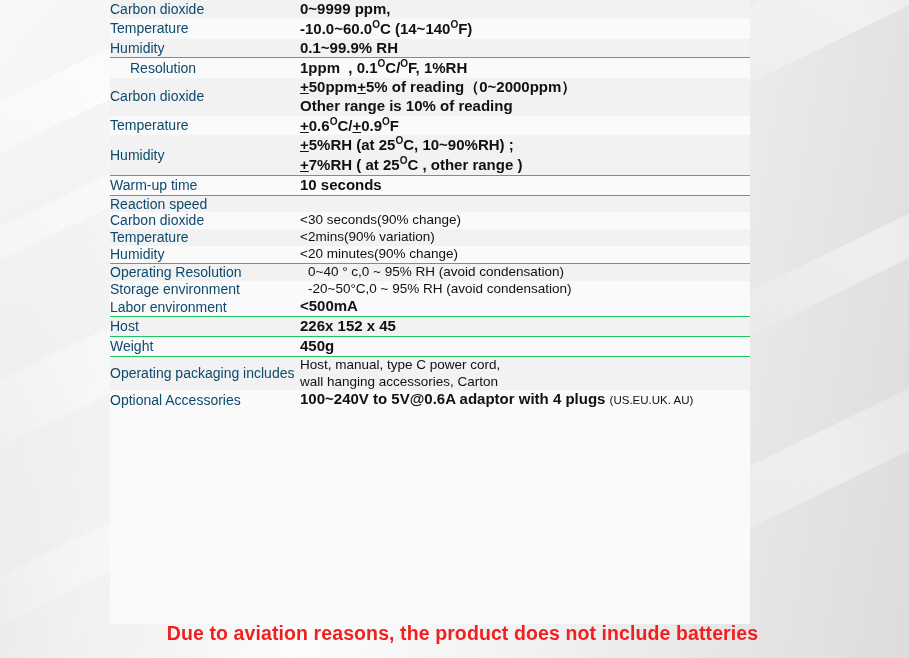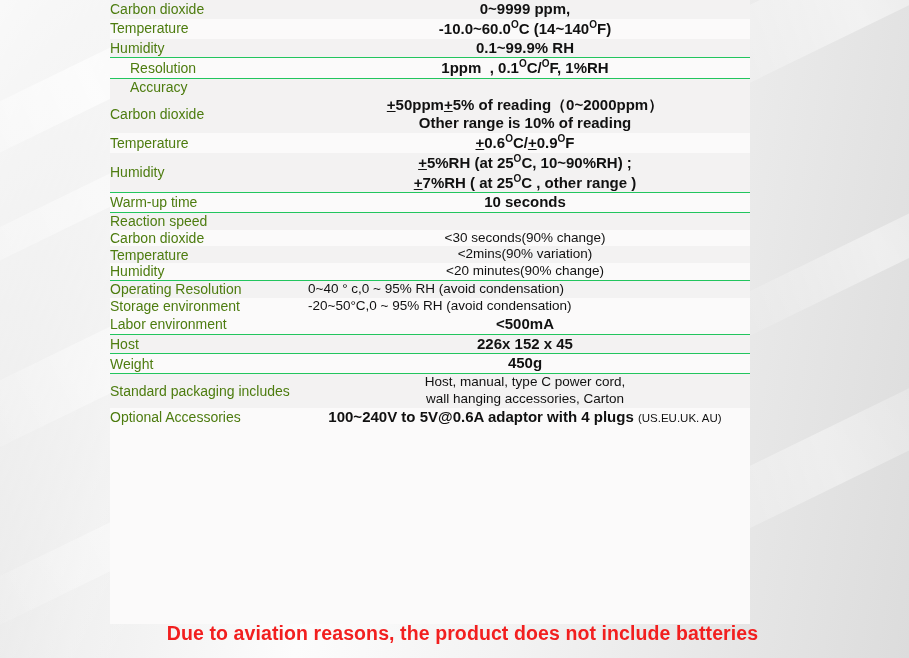--- a/index.html
+++ b/index.html
@@ -55,28 +55,28 @@
     color: #111;
   }
   table.spec td {
     padding: 0;
     vertical-align: middle;
   }
   .lbl {
     width: 190px;
     padding: 3px 0 3px 14px;
     font-size: 14px;
-    color: #4d7c0f;
+    color: #0c4a6e;
     line-height: 1.18;
     white-space: pre-line;
   }
   .lbl.indent { padding-left: 20px; }
   .val {
     padding: 3px 6px 3px 6px;
-    text-align: center;
+    text-align: left;
     font-size: 15px;
     font-weight: bold;
     color: #111;
     line-height: 1.25;
   }
   .val.small { font-size: 13.5px; font-weight: normal; }
   .val.leftish { text-align: left; padding-left: 8px; }
   .row-band-a { background: #f3f2f2; }
   .row-band-b { background: #fbfafa; }
   .tline td { border-top: 1px solid #22c55e; }
@@ -125,24 +125,20 @@
         <tr class="row-band-a">
           <td class="lbl">Humidity</td>
           <td class="val">0.1~99.9% RH</td>
         </tr>
 
         <tr class="row-band-b tline">
           <td class="lbl indent">Resolution</td>
           <td class="val">1ppm&nbsp; , 0.1<span class="sup">O</span>C/<span class="sup">O</span>F, 1%RH</td>
         </tr>
 
-        <tr class="row-band-a tline">
-          <td class="lbl indent">Accuracy</td>
-          <td class="val"></td>
-        </tr>
 
         <tr class="row-band-a">
           <td class="lbl">Carbon dioxide</td>
           <td class="val">
             <span class="u">+</span>50ppm<span class="u">+</span>5% of reading（0~2000ppm）<br>
             Other range is 10% of reading
           </td>
         </tr>
 
         <tr class="row-band-b">
@@ -203,21 +199,21 @@
           <td class="lbl">Host</td>
           <td class="val">226x 152 x 45</td>
         </tr>
 
         <tr class="row-band-b tline">
           <td class="lbl">Weight</td>
           <td class="val">450g</td>
         </tr>
 
         <tr class="row-band-a tline">
-          <td class="lbl">Standard packaging includes</td>
+          <td class="lbl">Operating packaging includes</td>
           <td class="val small">
             Host, manual, type C power cord,<br>
             wall hanging accessories, Carton
           </td>
         </tr>
 
         <tr class="row-band-b">
           <td class="lbl">Optional Accessories</td>
           <td class="val"><span>100~240V to 5V@0.6A adaptor with 4 plugs</span> <span class="tiny">(US.EU.UK. AU)</span></td>
         </tr>

